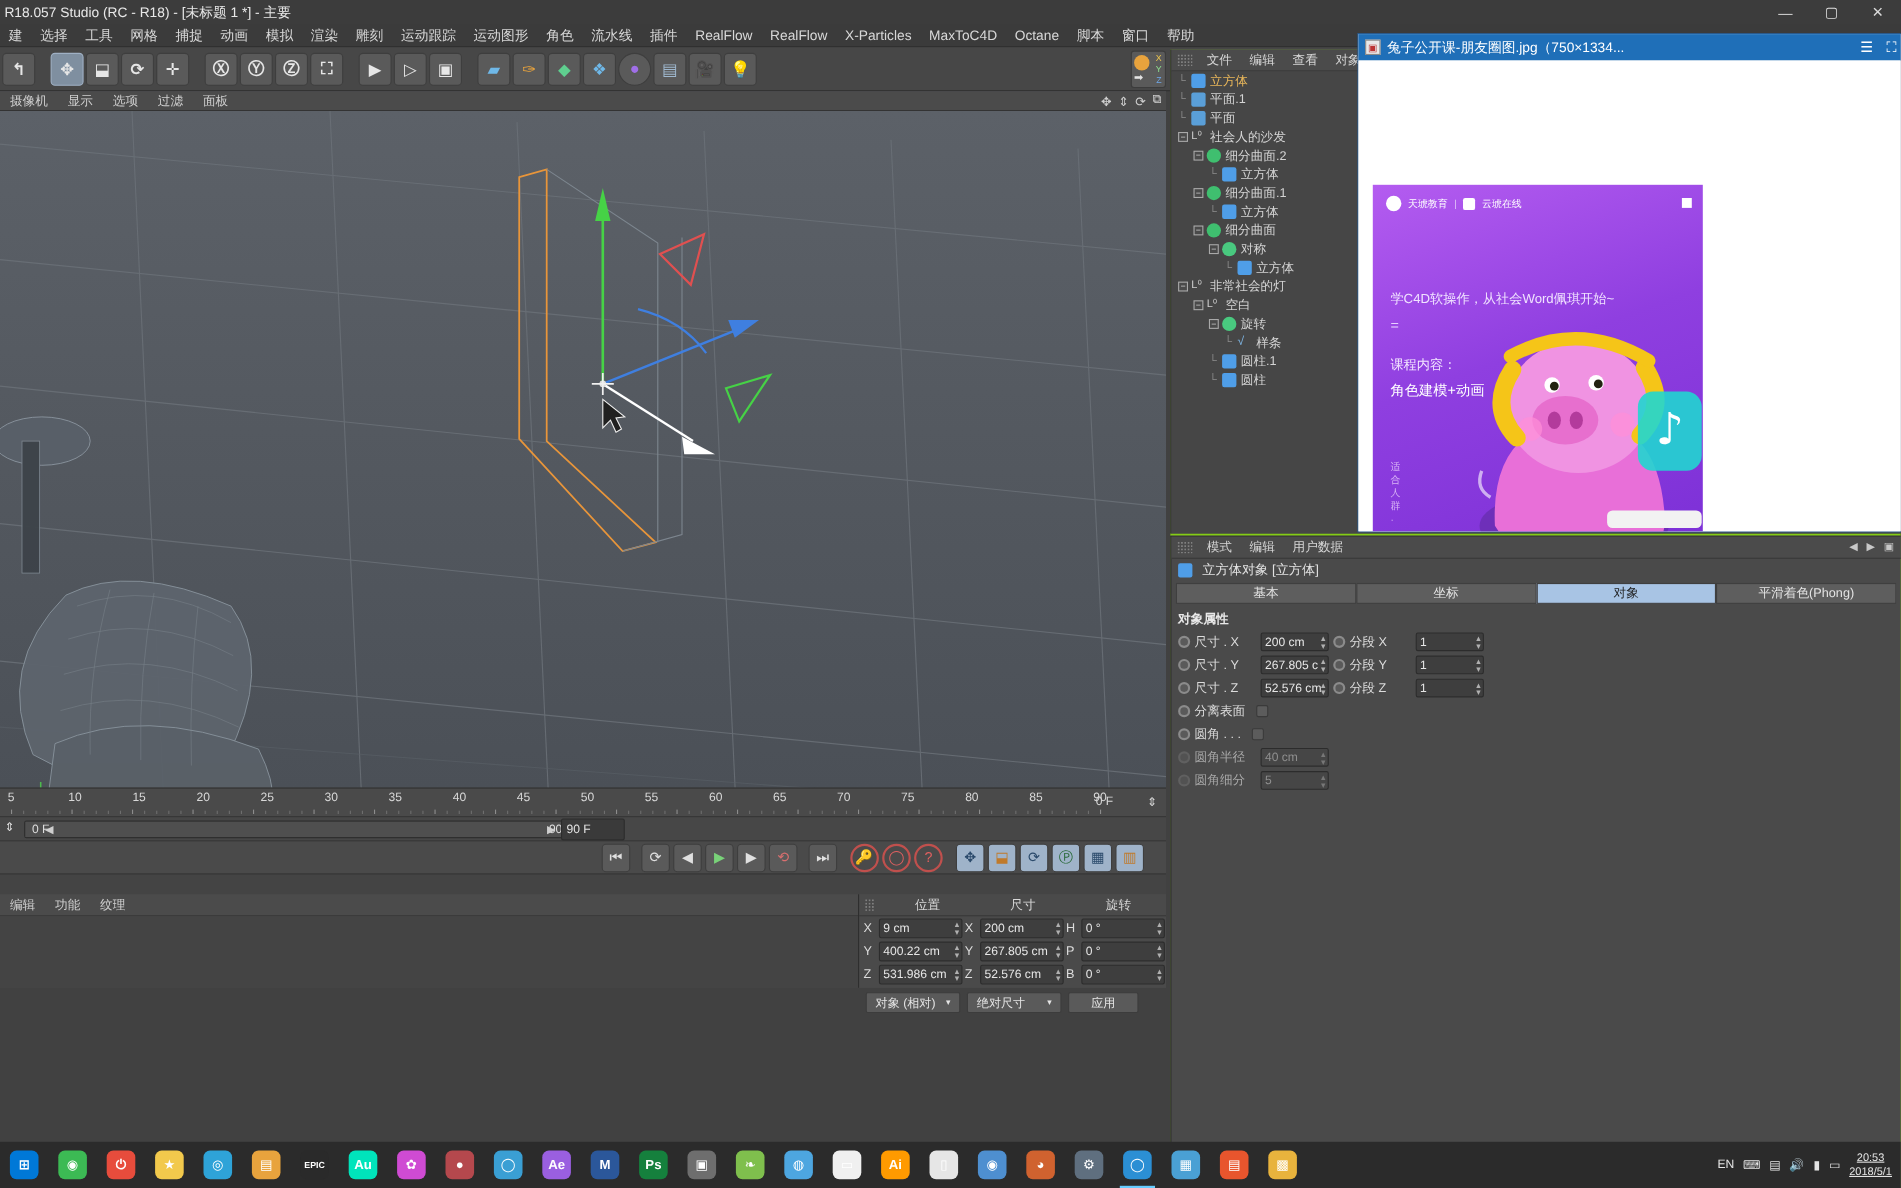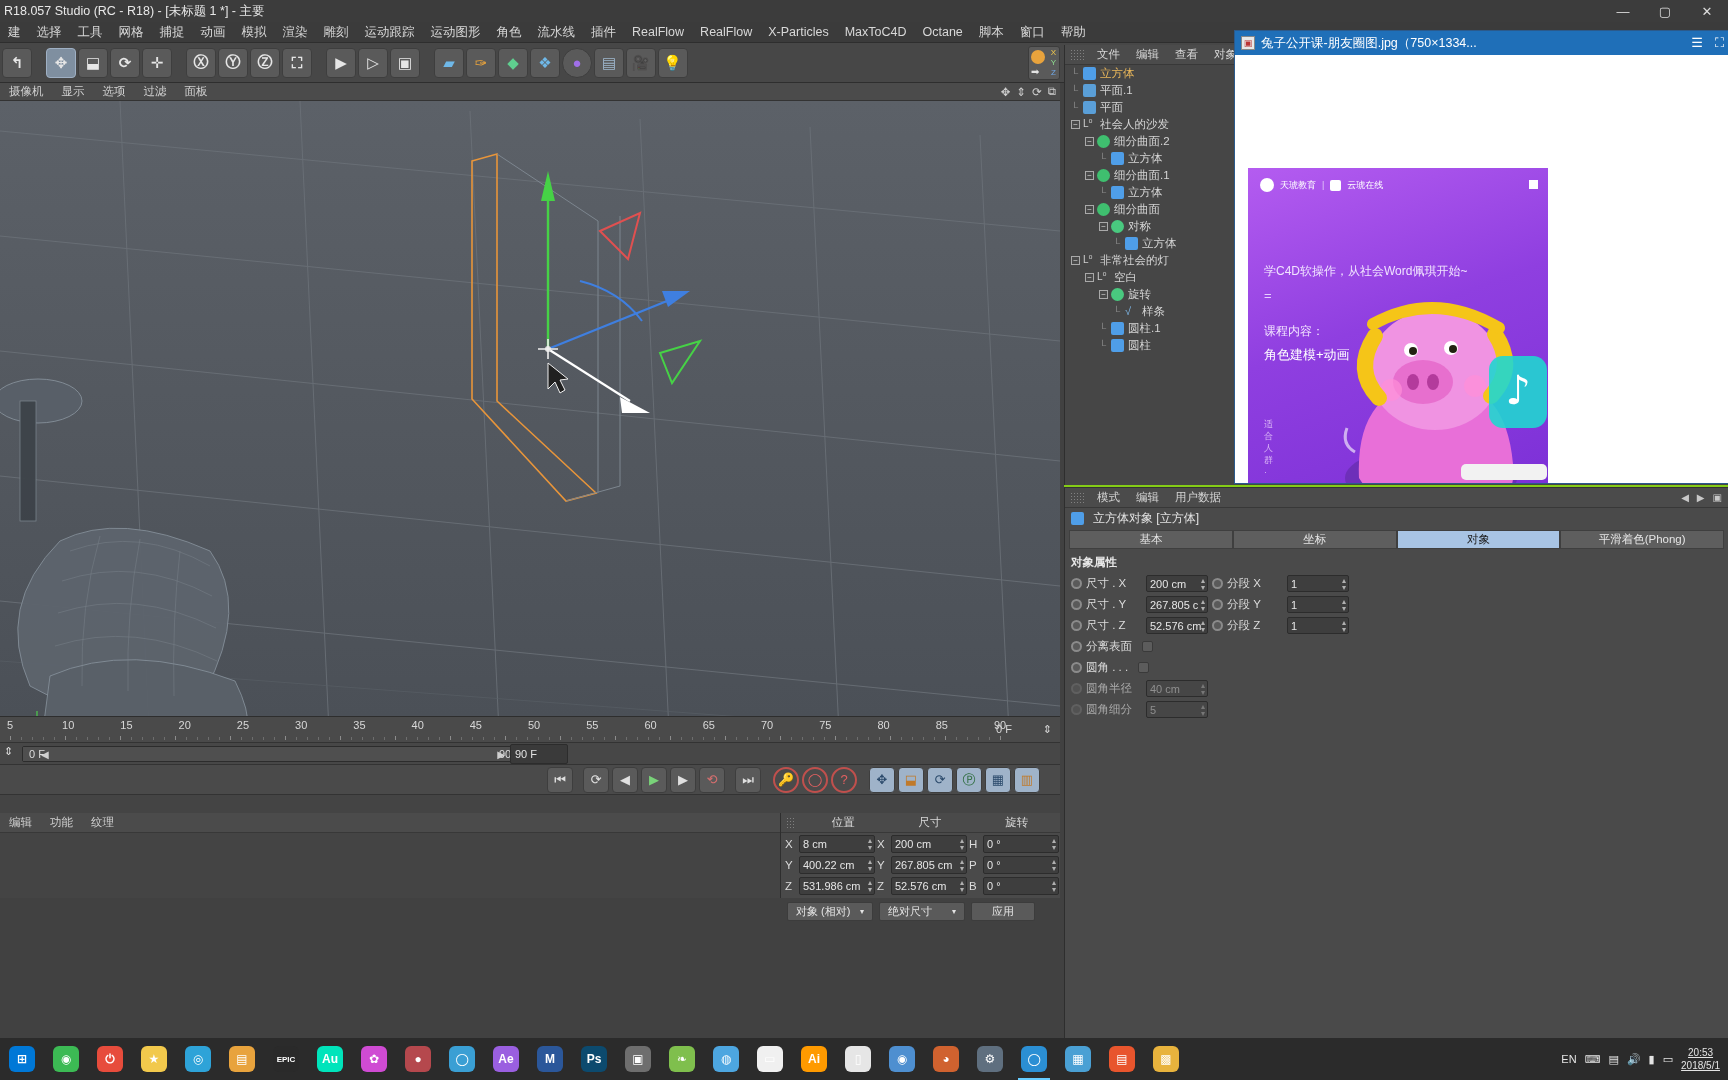--- a/index.html
+++ b/index.html
@@ -537,21 +537,21 @@
         <div class="coords-head">
           <div class="grip"></div>
           <div class="ch">位置</div>
           <div class="ch">尺寸</div>
           <div class="ch">旋转</div>
         </div>
         <div id="coordrows">
             <div class="crow">
               <span class="ax">X</span>
               <div class="cfield">
-                <span>8 cm</span>
+                <span>9 cm</span>
                 <span class="spin">▴<br>▾</span>
               </div>
               <span class="ax">X</span>
               <div class="cfield">
                 <span>200 cm</span>
                 <span class="spin">▴<br>▾</span>
               </div>
               <span class="ax">H</span>
               <div class="cfield">
                 <span>0 °</span>
@@ -997,21 +997,21 @@
         <div class="tbitem">
           <div class="tbicon" style="background: rgb(58, 159, 212);">◯</div>
         </div>
         <div class="tbitem">
           <div class="tbicon" style="background: rgb(154, 95, 224);">Ae</div>
         </div>
         <div class="tbitem">
           <div class="tbicon" style="background: rgb(43, 87, 154);">M</div>
         </div>
         <div class="tbitem">
-          <div class="tbicon" style="background: #0c4a6e;">Ps</div>
+          <div class="tbicon" style="background: #15803d;">Ps</div>
         </div>
         <div class="tbitem">
           <div class="tbicon" style="background: rgb(110, 110, 110);">▣</div>
         </div>
         <div class="tbitem">
           <div class="tbicon" style="background: rgb(127, 191, 77);">❧</div>
         </div>
         <div class="tbitem">
           <div class="tbicon" style="background: rgb(77, 166, 224);">◍</div>
         </div>

